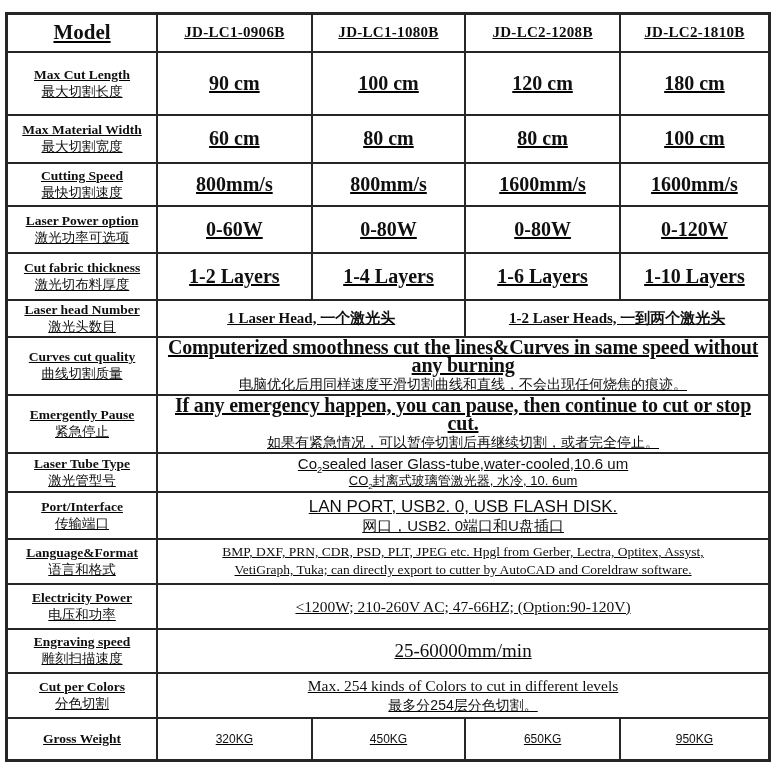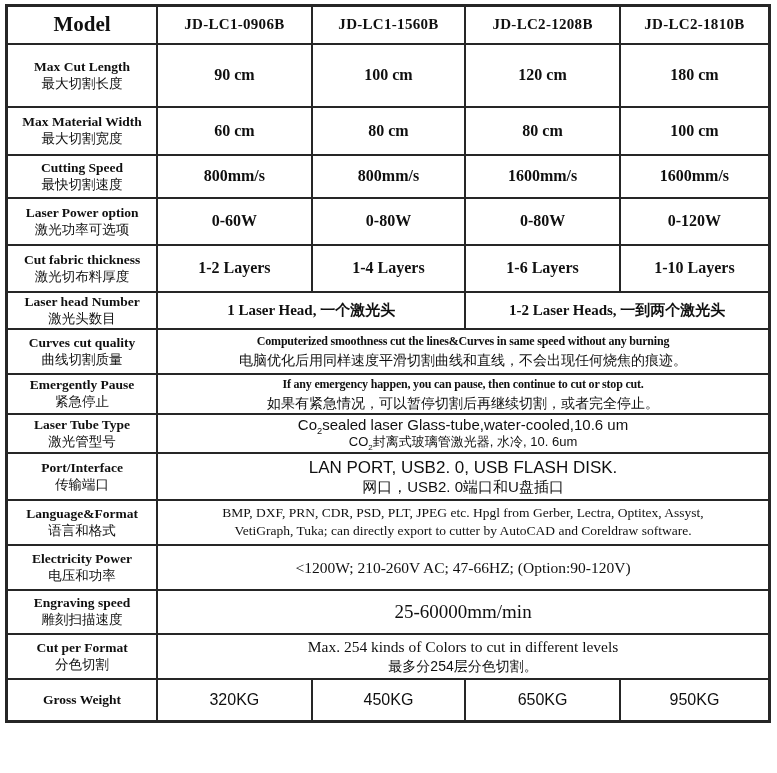--- a/index.html
+++ b/index.html
@@ -1,56 +1,56 @@
 <!DOCTYPE html>
 <html><head>
 <meta charset="utf-8">
 <style>
   html,body{margin:0;padding:0;background:#ffffff;}
-  .page{width:777px;height:773px;background:#ffffff;box-sizing:border-box;padding:4px 5px;}
+  .page{width:777px;height:773px;background:#ffffff;box-sizing:border-box;padding:12px 5px;text-decoration:underline;}
   table.spec{border-collapse:collapse;table-layout:fixed;width:766px;border:3px solid #262626;}
   td,th{border:2px solid #262626;text-align:center;vertical-align:middle;padding:0 2px;overflow:hidden;color:#101010;box-sizing:border-box;}
   
   .model-h{font-family:"Liberation Serif",serif;font-weight:bold;font-size:21px;}
   .model-name{font-family:"Liberation Serif",serif;font-weight:bold;font-size:15px;letter-spacing:.3px;}
   
   .lbl-en{font-family:"Liberation Serif",serif;font-weight:bold;font-size:13.5px;line-height:17px;display:block;}
   .lbl-zh{font-family:"Liberation Sans",sans-serif;font-size:13.5px;line-height:18px;display:block;}
   
-  .v{font-family:"Liberation Serif",serif;font-weight:bold;font-size:16px;}
+  .v{font-family:"Liberation Serif",serif;font-weight:bold;font-size:20px;}
   .v-merge{font-family:"Liberation Serif",serif;font-weight:bold;font-size:15px;border-radius:10px;}
-  .en-b{font-family:"Liberation Serif",serif;font-weight:bold;font-size:12px;line-height:18px;display:block;letter-spacing:-0.2px;}
+  .en-b{font-family:"Liberation Serif",serif;font-weight:bold;font-size:20px;line-height:18px;display:block;letter-spacing:-0.2px;}
   .zh{font-family:"Liberation Sans",sans-serif;font-size:14px;line-height:20px;display:block;}
   .sans-md{font-family:"Liberation Sans",sans-serif;font-size:15px;line-height:18px;display:block;text-align:center;}
   .sans-sm{font-family:"Liberation Sans",sans-serif;font-size:13px;line-height:16px;display:block;}
   .sans-lg{font-family:"Liberation Sans",sans-serif;font-size:17px;line-height:21px;display:block;}
   .serif-sm{font-family:"Liberation Serif",serif;font-size:13.5px;line-height:18px;display:block;}
   .serif-md{font-family:"Liberation Serif",serif;font-size:15.5px;line-height:19px;display:block;}
   .serif-lg{font-family:"Liberation Serif",serif;font-size:19px;line-height:22px;display:block;}
-  .sans-val{font-family:"Liberation Sans",sans-serif;font-size:16px;}
+  .sans-val{font-family:"Liberation Sans",sans-serif;font-size:12px;}
   sub{font-size:0.62em;line-height:0;}
 </style>
 </head>
 <body>
 
 <div class="page">
 <table class="spec">
   <colgroup>
     <col style="width:150px">
         <col style="width:154px">
         <col style="width:153px">
         <col style="width:154px">
         <col style="width:149px">
   </colgroup>
 
   <tbody>
         <tr style="height:38px">
     <th class="model-h">Model</th>
     <th class="model-name">JD-LC1-0906B</th>
-    <th class="model-name">JD-LC1-1560B</th>
+    <th class="model-name">JD-LC1-1080B</th>
     <th class="model-name">JD-LC2-1208B</th>
     <th class="model-name">JD-LC2-1810B</th>
   </tr>
 
   <tr style="height:63px">
     <td>
       <span class="lbl-en">Max Cut Length</span>
       <span class="lbl-zh">最大切割长度</span>
     </td>
     <td class="v">90 cm</td>
@@ -182,21 +182,21 @@
       <span class="lbl-en">Engraving speed</span>
       <span class="lbl-zh">雕刻扫描速度</span>
     </td>
     <td colspan="4">
       <span class="serif-lg">25-60000mm/min</span>
     </td>
   </tr>
 
   <tr style="height:45px">
     <td>
-      <span class="lbl-en">Cut per Format</span>
+      <span class="lbl-en">Cut per Colors</span>
       <span class="lbl-zh">分色切割</span>
     </td>
     <td colspan="4">
       <span class="serif-md">Max. 254 kinds of Colors to cut in different levels</span>
       <span class="zh">最多分254层分色切割。</span>
     </td>
   </tr>
 
   <tr style="height:43px">
     <td>

